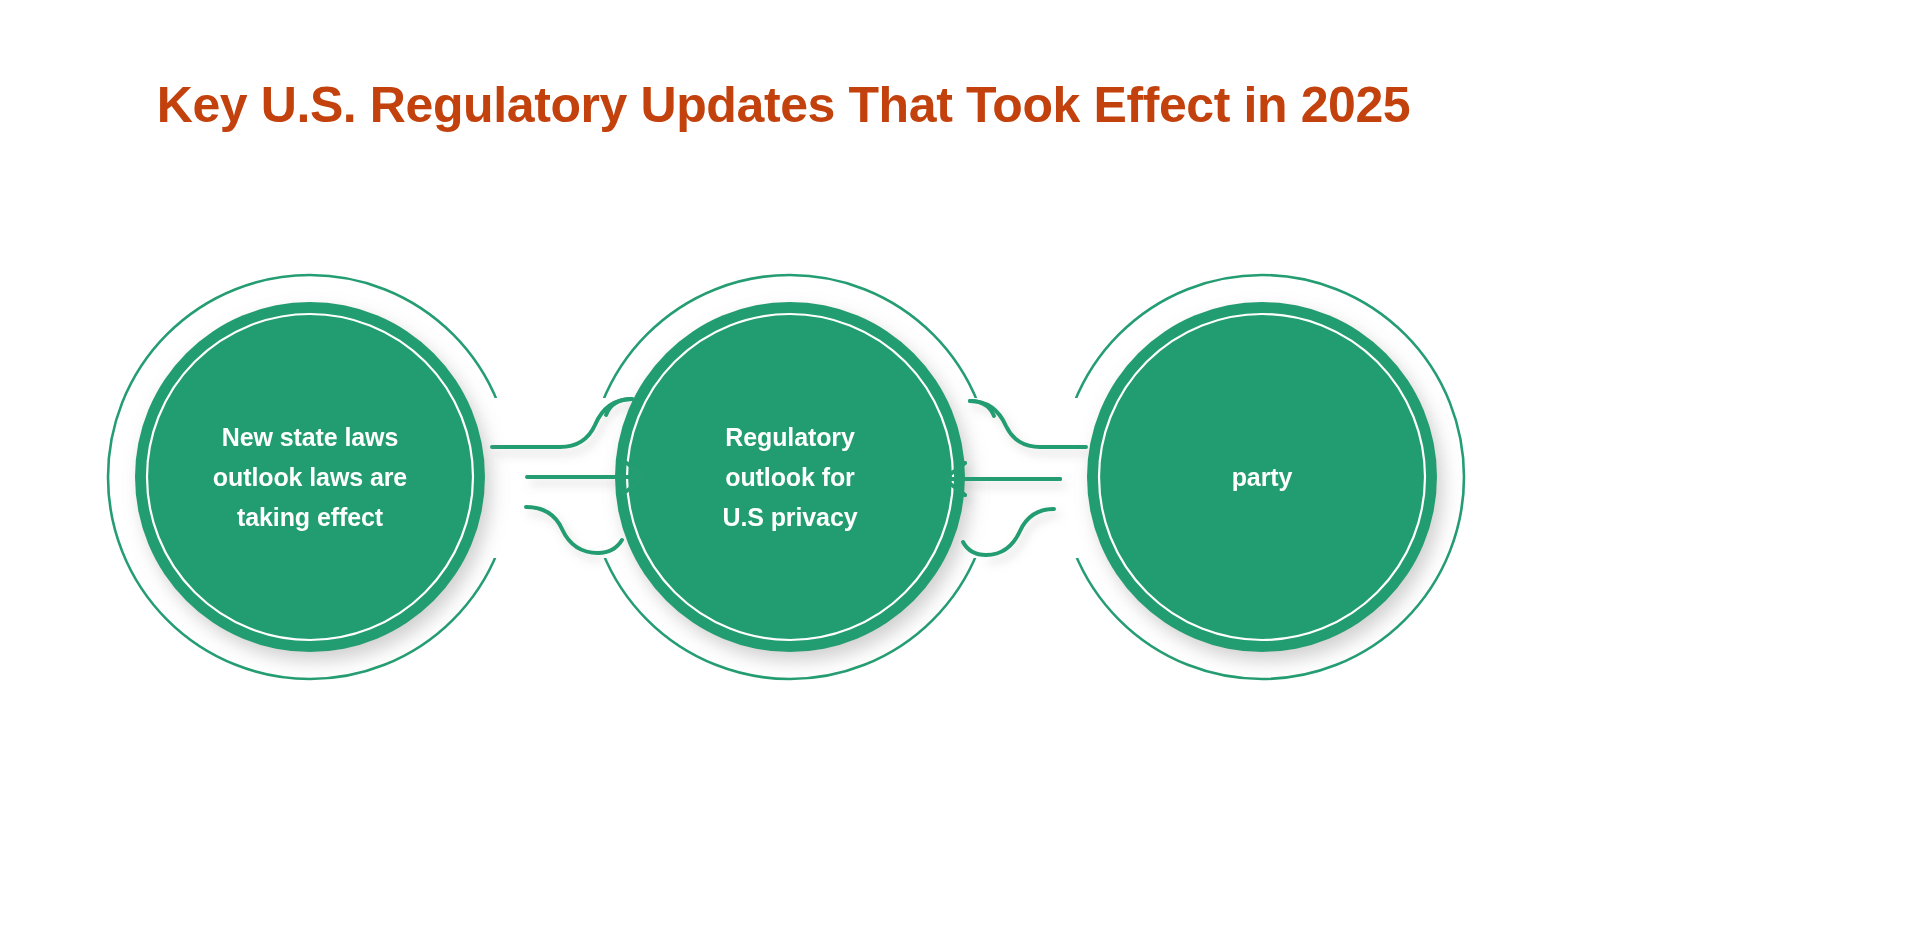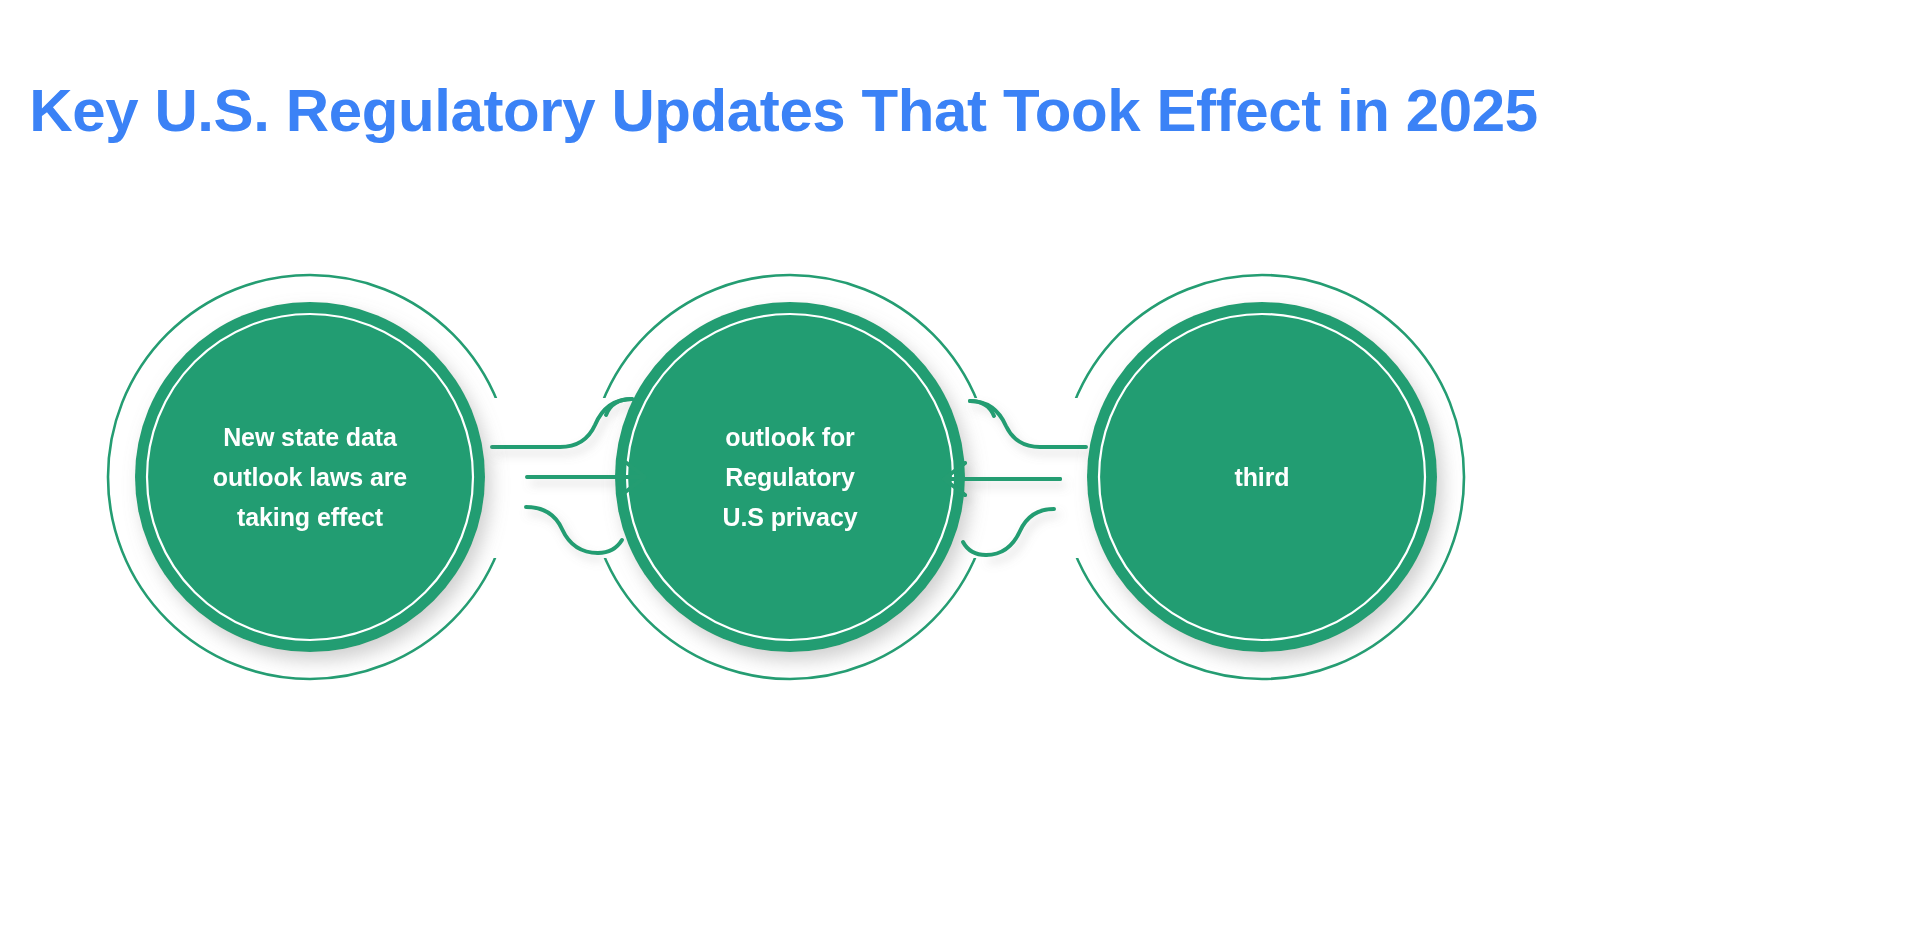--- a/index.html
+++ b/index.html
@@ -21,24 +21,24 @@
   }
 
   
   #title {
     position: absolute;
     left: 0;
     top: 78px;
     width: 1567px;
     text-align: center;
     font-family: "Liberation Sans", sans-serif;
-    font-size: 60px;
+    font-size: 50px;
     font-weight: 700;
     letter-spacing: -0.4px;
-    color: #3b82f6;
+    color: #c2410c;
     line-height: 1.1;
     white-space: nowrap;
   }
 
   
   #stage {
     position: absolute;
     left: 0;
     top: 0;
     width: 1920px;
@@ -160,29 +160,29 @@
       </g>
 
       <g fill="none" stroke="#249d72" stroke-width="4" stroke-linecap="round" stroke-linejoin="round">
         <path d="M 527 477 L 645 477 M 624 461 L 645 477 L 624 493"></path>
         <path d="M 1060 479 L 944 479 M 965 463 L 944 479 L 965 495"></path>
       </g>
 
     </svg>
 
     <div class="node-label" id="label-1">
-      <span class="ln">New state data</span>
+      <span class="ln">New state laws</span>
       <span class="ln">outlook laws are</span>
       <span class="ln">taking effect</span>
     </div>
 
     <div class="node-label" id="label-2">
+      <span class="ln">Regulatory</span>
       <span class="ln">outlook for</span>
-      <span class="ln">Regulatory</span>
       <span class="ln">U.S privacy</span>
     </div>
 
     <div class="node-label" id="label-3">
-      <span class="ln">third</span>
+      <span class="ln">party</span>
     </div>
 
   </div>
 </div>
 
 </body></html>

